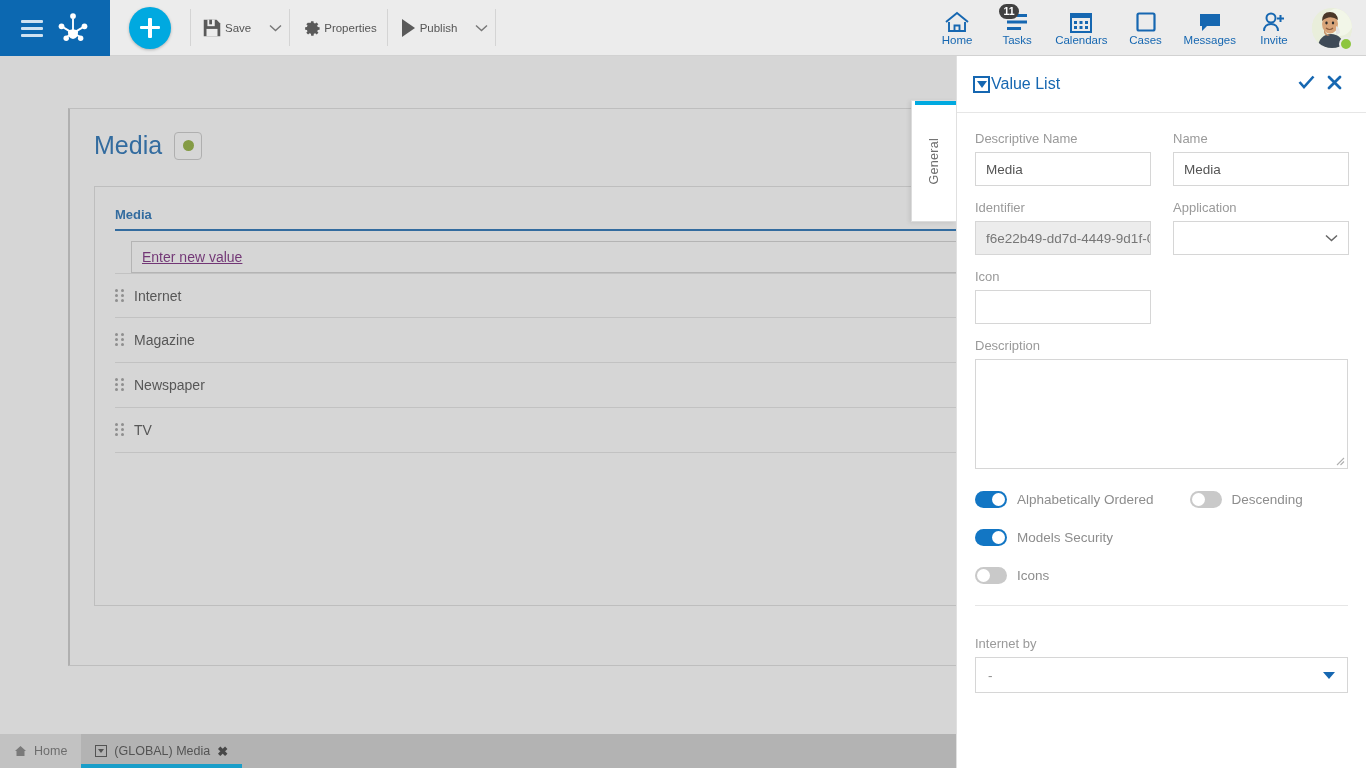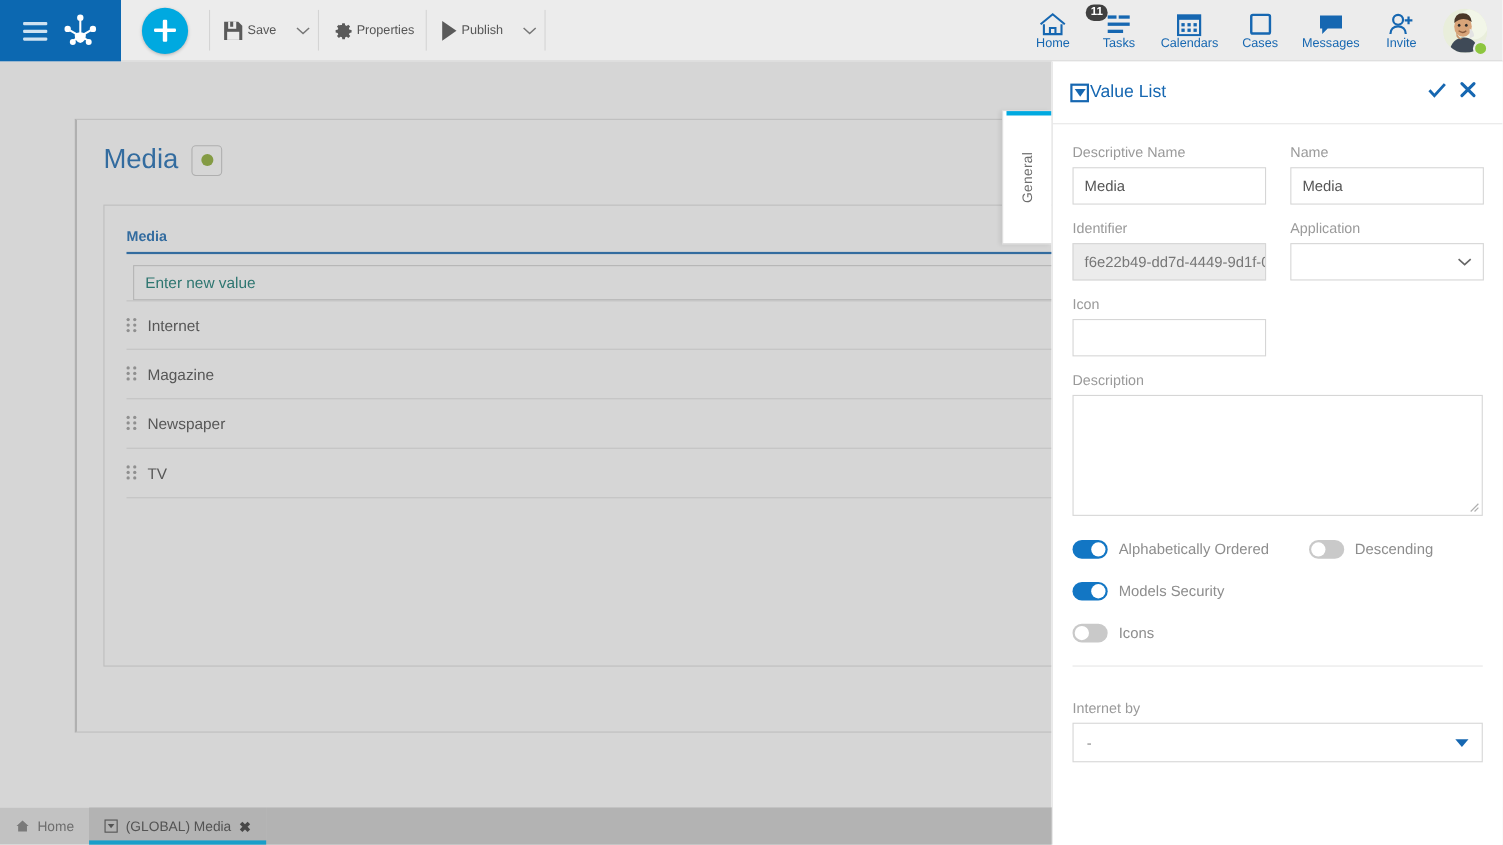--- a/index.html
+++ b/index.html
@@ -57,21 +57,21 @@
   .topspacer { flex: 1; }
 
   .navitems { display: flex; align-items: stretch; padding-right: 6px; }
   .navitem {
     display: flex; flex-direction: column; align-items: center; justify-content: center;
     min-width: 60px; padding: 0 8px; cursor: pointer; position: relative; height: 56px; gap: 1px;
   }
   .navitem .nicon { height: 24px; display: flex; align-items: flex-end; justify-content: center; }
   .navitem .nlabel { font-size: 11.5px; color: #1667b1; line-height: 13px; }
   .badge {
-    position: absolute; top: 4px; left: 0;
+    position: absolute; top: 4px; left: 12px;
     background: #404040; color: #fff; font-size: 10.5px; font-weight: bold;
     border-radius: 9px; min-width: 20px; height: 15px; line-height: 15px; text-align: center;
     padding: 0 4px; z-index: 3;
   }
   .avatar-wrap {
     width: 56px; height: 56px; display: flex; align-items: center; justify-content: center;
     position: relative; cursor: pointer;
   }
   .avatar {
     width: 40px; height: 40px; border-radius: 50%; overflow: hidden; position: relative;
@@ -102,23 +102,23 @@
 
   .list-panel {
     margin: 26px 24px 0 24px; border: 1px solid #ddd; background: #fff; height: 420px;
   }
   .list-head {
     margin: 20px 20px 0 20px; padding-bottom: 7px;
     border-bottom: 2px solid #1667b1;
     font-size: 13px; font-weight: bold; color: #1667b1;
   }
   .new-value-input {
-    margin: 10px 20px 0 26px; height: 32px; border: 1px solid #cfcfcf; background: #fff;
+    margin: 10px 20px 0 36px; height: 32px; border: 1px solid #cfcfcf; background: #fff;
     display: flex; align-items: center; padding: 0 10px;
-    font-size: 14px; color: #0f766e;
+    font-size: 14px; color: #701a75; text-decoration: underline;
   }
   .val-row {
     margin: 0 20px; height: 45px; display: flex; align-items: center; gap: 10px;
     border-bottom: 1px solid #e3e3e3;
   }
   .val-row:first-of-type { border-top: 1px solid #e3e3e3; }
   .drag-dots {
     width: 9px; height: 14px; display: grid;
     grid-template-columns: 3px 3px; grid-template-rows: 3px 3px 3px;
     gap: 2px 3px; cursor: grab; flex: none;

